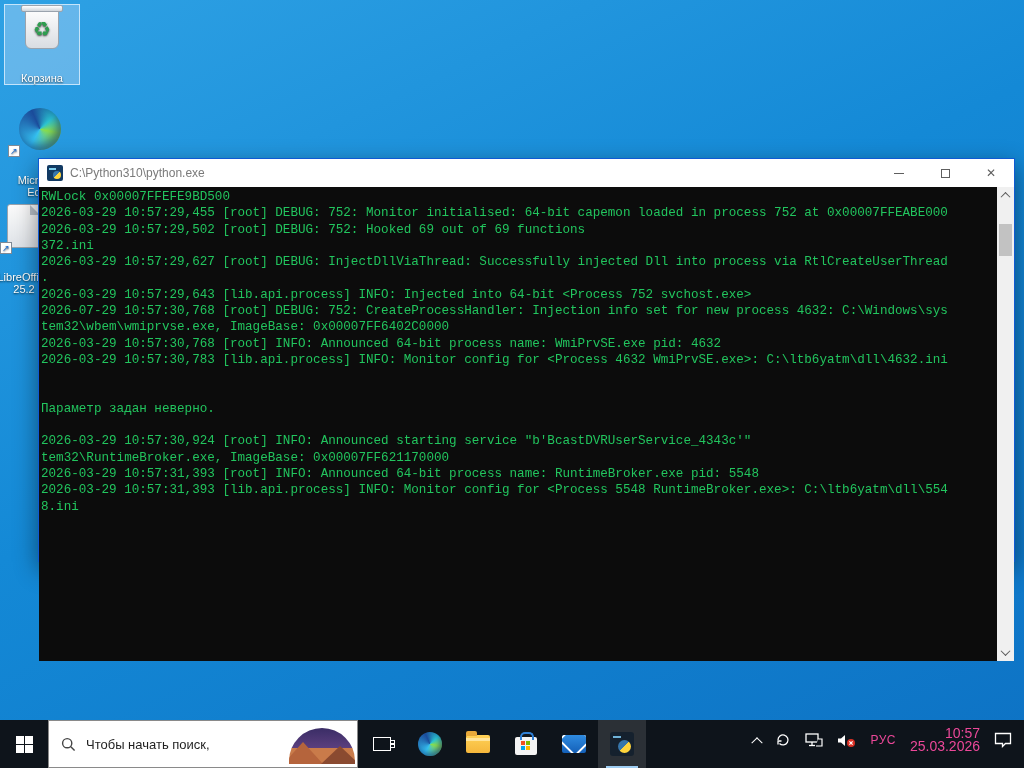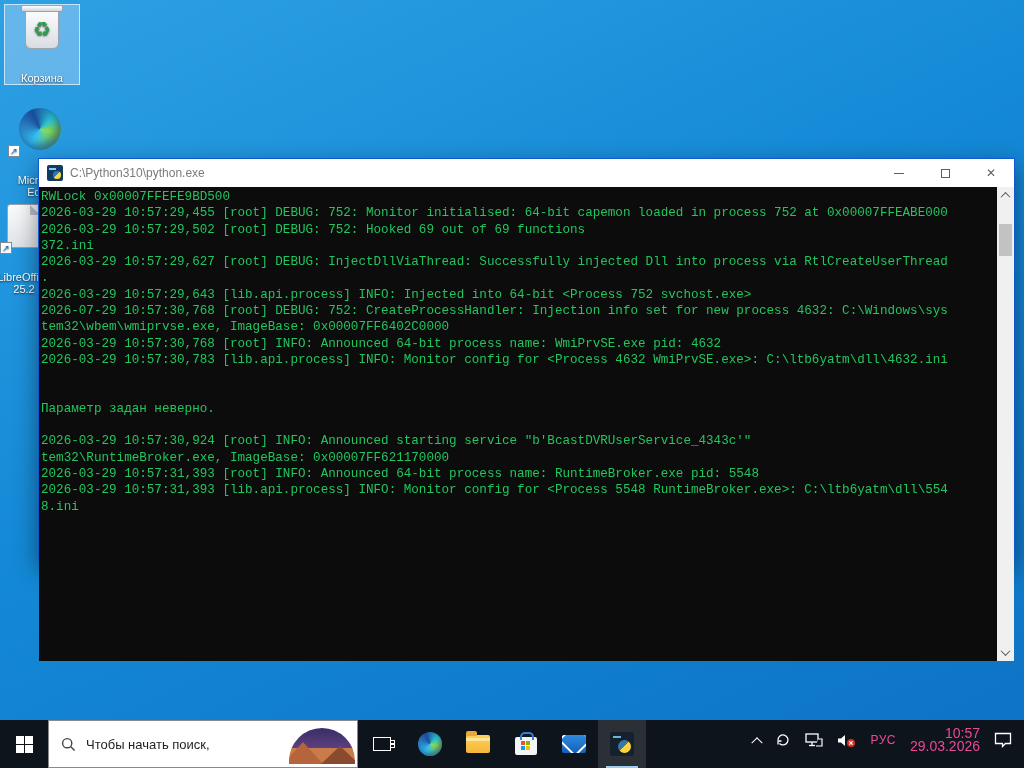--- a/index.html
+++ b/index.html
@@ -260,21 +260,21 @@
       <svg class="tico" width="19" height="15" viewBox="0 0 19 15">
         <path d="M1 5.5 h3 l4-3.5 v11 l-4-3.5 h-3 z" fill="#fff"></path>
         <circle cx="14" cy="10" r="4" fill="#d93025"></circle>
         <path d="M12.4 8.4 l3.2 3.2 M15.6 8.4 l-3.2 3.2" stroke="#fff" stroke-width="1.2"></path>
       </svg>
     </div>
     <div class="tray-item lang">РУС</div>
     <div class="tray-item">
       <div class="clock">
         <div>10:57</div>
-        <div>29.03.2026</div>
+        <div>25.03.2026</div>
       </div>
     </div>
     <div class="tray-item" style="padding-right:12px;">
       <svg class="tico" width="18" height="16" viewBox="0 0 18 16">
         <path d="M1.5 1.5 h15 v10 h-5 l-3 3 v-3 h-7 z" fill="none" stroke="#fff" stroke-width="1.3"></path>
       </svg>
     </div>
   </div>
 </div>
 

